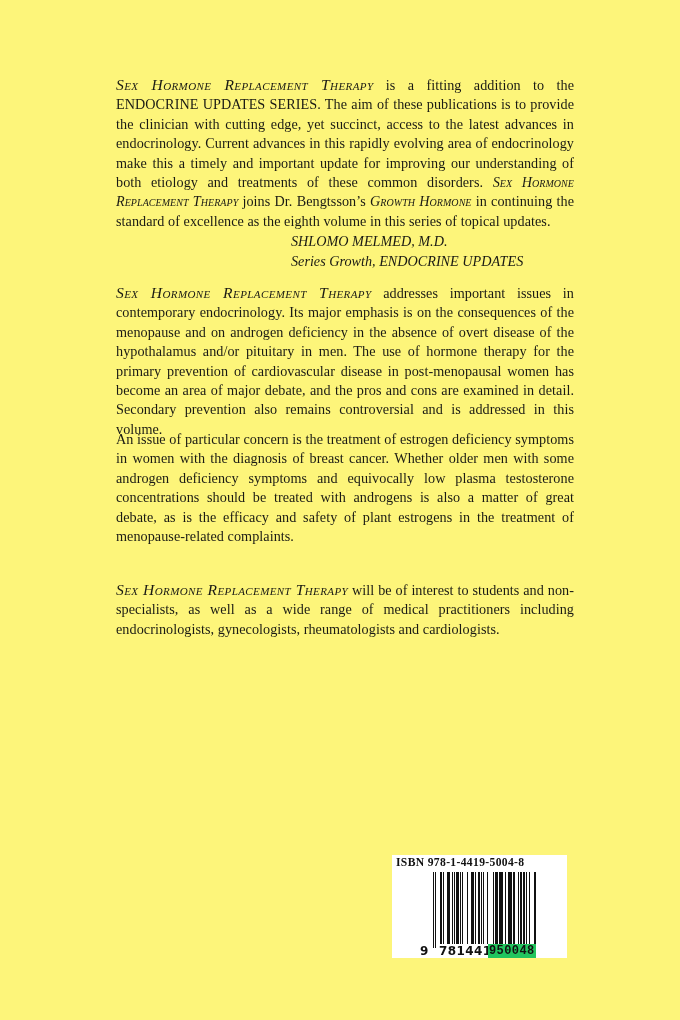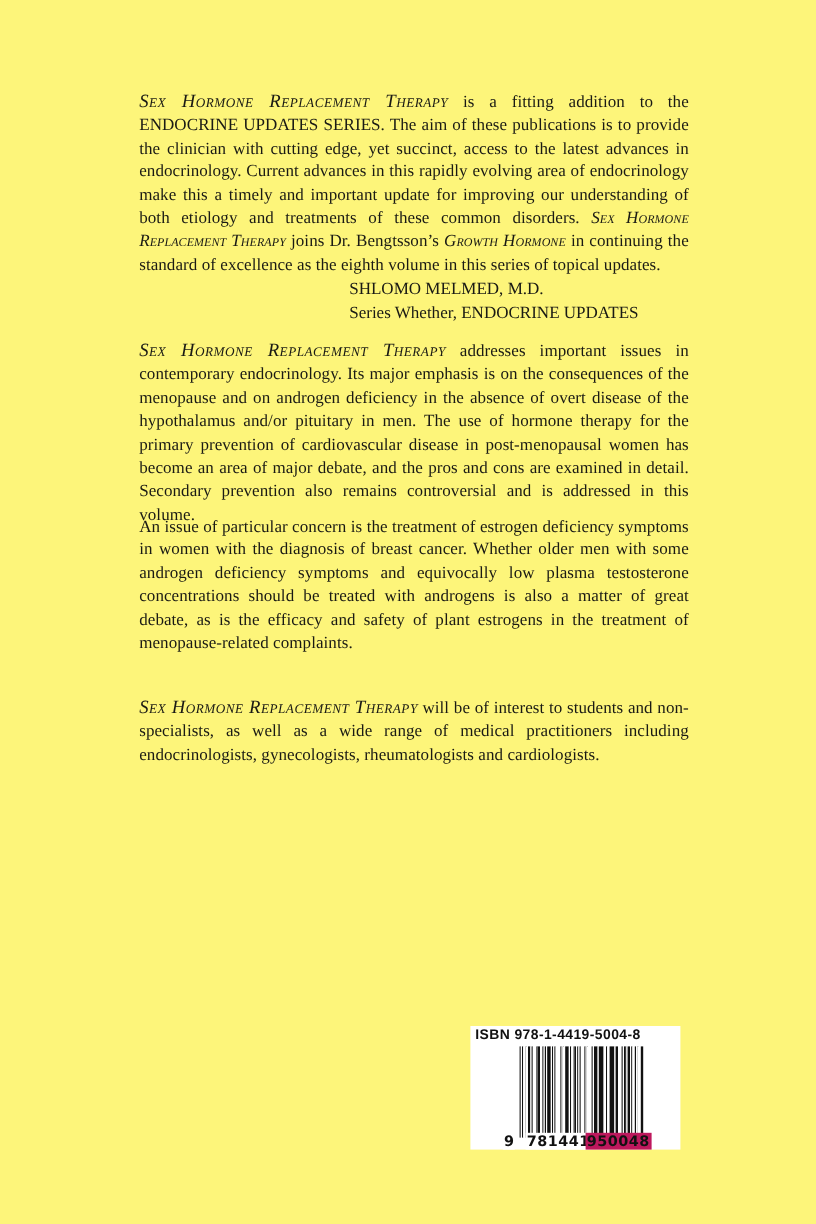--- a/index.html
+++ b/index.html
@@ -12,56 +12,56 @@
   }
   .text-block {
     position: absolute; left: 116px; width: 458px;
     font-size: 14.2px; line-height: 19.4px;
     text-align: justify; letter-spacing: 0.05px;
   }
   .sc { font-style: italic; font-variant: small-caps; font-size: 15.6px; letter-spacing: 0.4px; }
   .sc-inline { font-style: italic; font-variant: small-caps; }
   .signature {
     position: absolute; left: 291px; top: 232px;
-    font-size: 14.2px; line-height: 19.5px;
+    font-style: italic; font-size: 14.2px; line-height: 19.5px;
   }
   .barcode-box {
     position: absolute; left: 392px; top: 855px; width: 175px; height: 103px;
     background: #ffffff;
   }
   .isbn-label {
     position: absolute; left: 4px; top: 1px; width: 170px;
-    font-family: Liberation Sans, sans-serif;
+    font-family: Liberation Serif, serif;
     font-weight: bold; font-size: 11.6px; letter-spacing: 0.35px; color: #111;
     white-space: nowrap;
   }
   .bars {
     position: absolute; left: 41px; top: 17px; width: 104px; height: 76px;
     display: flex; align-items: stretch;
   }
   .bars span { display: block; height: 100%; }
   .digits {
     position: absolute; top: 89px; left: 0; width: 175px; height: 14px;
     font-family: "DejaVu Sans", "Liberation Sans", sans-serif;
     font-size: 12px; font-weight: bold; color: #111;
   }
   .digit-first { position: absolute; left: 27px; top: 0; background: #fff; padding: 0 1px; }
   .digit-left { position: absolute; left: 46px; top: 0; background: #fff; letter-spacing: 0.4px; padding: 0 1px; }
-  .digit-right { position: absolute; left: 96px; top: 0; background: #be185d; letter-spacing: 0.4px; padding: 0 1px; }
+  .digit-right { position: absolute; left: 96px; top: 0; background: #22c55e; letter-spacing: 0.4px; padding: 0 1px; font-family: Liberation Mono, monospace; }
 </style>
 </head>
 <body>
 
 <div class="text-block" style="top:75px;">
   <span class="sc">Sex Hormone Replacement Therapy</span><span> is a fitting addition to the ENDOCRINE UPDATES SERIES. The aim of these publications is to provide the clinician with cutting edge, yet succinct, access to the latest advances in endocrinology. Current advances in this rapidly evolving area of endocrinology make this a timely and important update for improving our understanding of both etiology and treatments of these common disorders. </span><span class="sc-inline">Sex Hormone Replacement Therapy</span><span> joins Dr. Bengtsson’s </span><span class="sc-inline">Growth Hormone</span><span> in continuing the standard of excellence as the eighth volume in this series of topical updates.</span>
 </div>
 
 <div class="signature">
   <div>SHLOMO MELMED, M.D.</div>
-  <div>Series Whether, ENDOCRINE UPDATES</div>
+  <div>Series Growth, ENDOCRINE UPDATES</div>
 </div>
 
 <div class="text-block" style="top:283px;">
   <span class="sc">Sex Hormone Replacement Therapy</span><span> addresses important issues in contemporary endocrinology. Its major emphasis is on the consequences of the menopause and on androgen deficiency in the absence of overt disease of the hypothalamus and/or pituitary in men. The use of hormone therapy for the primary prevention of cardiovascular disease in post-menopausal women has become an area of major debate, and the pros and cons are examined in detail. Secondary prevention also remains controversial and is addressed in this volume.</span>
 </div>
 
 <div class="text-block" style="top:430px;">
   <span>An issue of particular concern is the treatment of estrogen deficiency symptoms in women with the diagnosis of breast cancer. Whether older men with some androgen deficiency symptoms and equivocally low plasma testosterone concentrations should be treated with androgens is also a matter of great debate, as is the efficacy and safety of plant estrogens in the treatment of menopause-related complaints.</span>
 </div>
 

